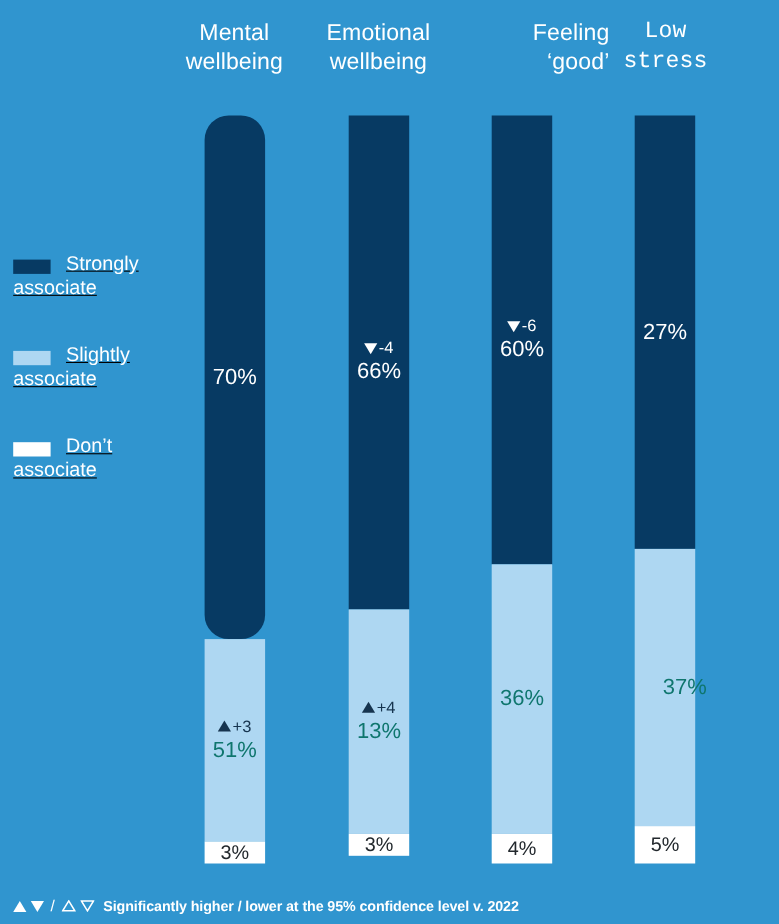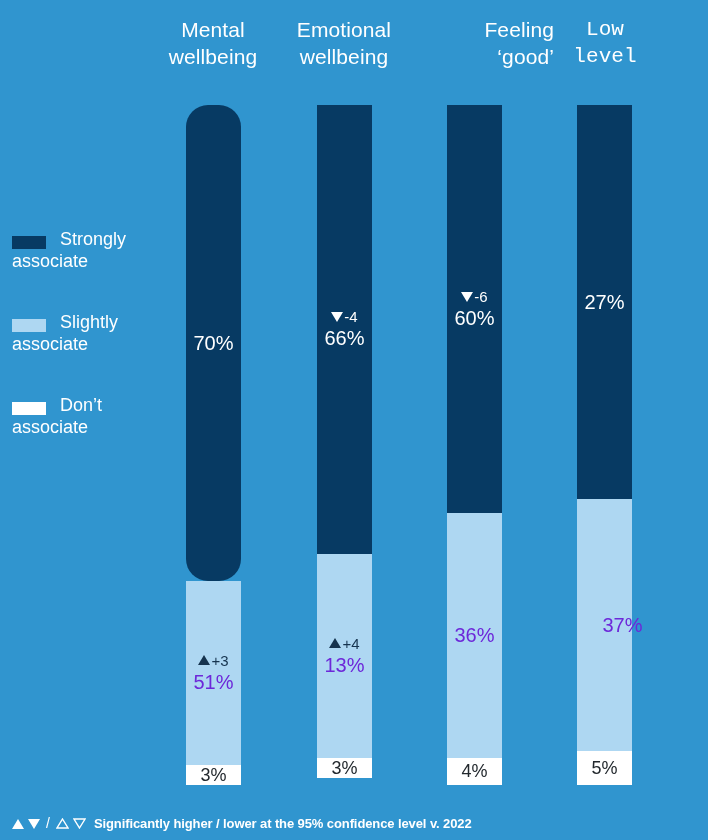--- a/index.html
+++ b/index.html
@@ -40,20 +40,21 @@
   #legend {
     position: absolute;
     left: 12px;
     top: 228px;
     width: 165px;
   }
   .legend-item {
     position: relative;
     margin-bottom: 35px;
     min-height: 48px;
+    text-decoration: underline;
   }
   .legend-swatch {
     position: absolute;
     left: 0;
     top: 8px;
     width: 34px;
     height: 13px;
   }
   .legend-label {
     margin-left: 48px;
@@ -91,21 +92,21 @@
   .seg-strong { background: #073a63; }
   .seg-slight { background: #aed7f2; }
   .seg-dont   { background: #ffffff; }
 
   .seg-value {
     font-size: 20px;
     line-height: 24px;
     font-weight: 400;
   }
   .seg-strong .seg-value { color: #ffffff; }
-  .seg-slight .seg-value { color: #6d28d9; text-align: center; }
+  .seg-slight .seg-value { color: #0f766e; text-align: center; }
   .seg-dont   .seg-value { color: #22282d; font-size: 18px; }
 
   .seg-delta {
     display: flex;
     align-items: center;
     justify-content: center;
     font-size: 15px;
     line-height: 17px;
     font-weight: 400;
     margin-bottom: 1px;
@@ -167,21 +168,21 @@
   <div class="col-header" style="left:264px;">
     <span>Emotional</span><br>
     <span>wellbeing</span>
   </div>
   <div class="col-header" style="left:394px;text-align:right;">
     <span>Feeling</span><br>
     <span>‘good’</span>
   </div>
   <div class="col-header" style="left:525px;font-family:Liberation Mono, monospace;">
     <span>Low</span><br>
-    <span>level</span>
+    <span>stress</span>
   </div>
 </div>
 
 <div id="legend">
   <div class="legend-item">
     <span class="legend-swatch" style="background:#073a63;"></span>
     <span class="legend-label">Strongly
 associate</span>
   </div>
   <div class="legend-item">

